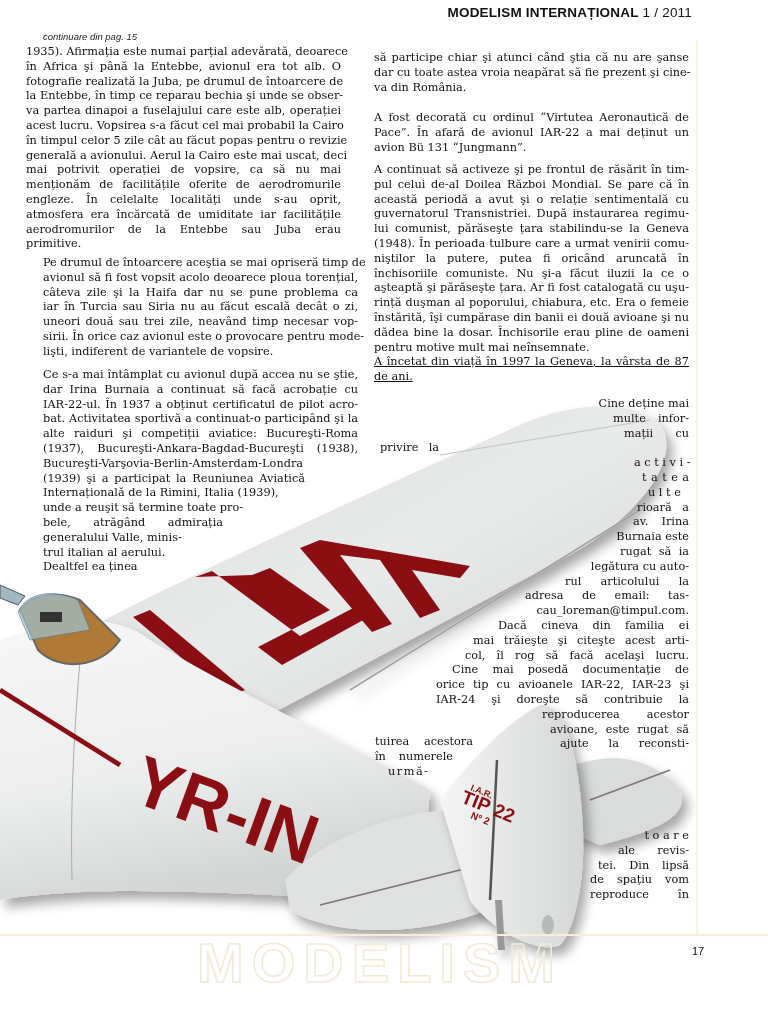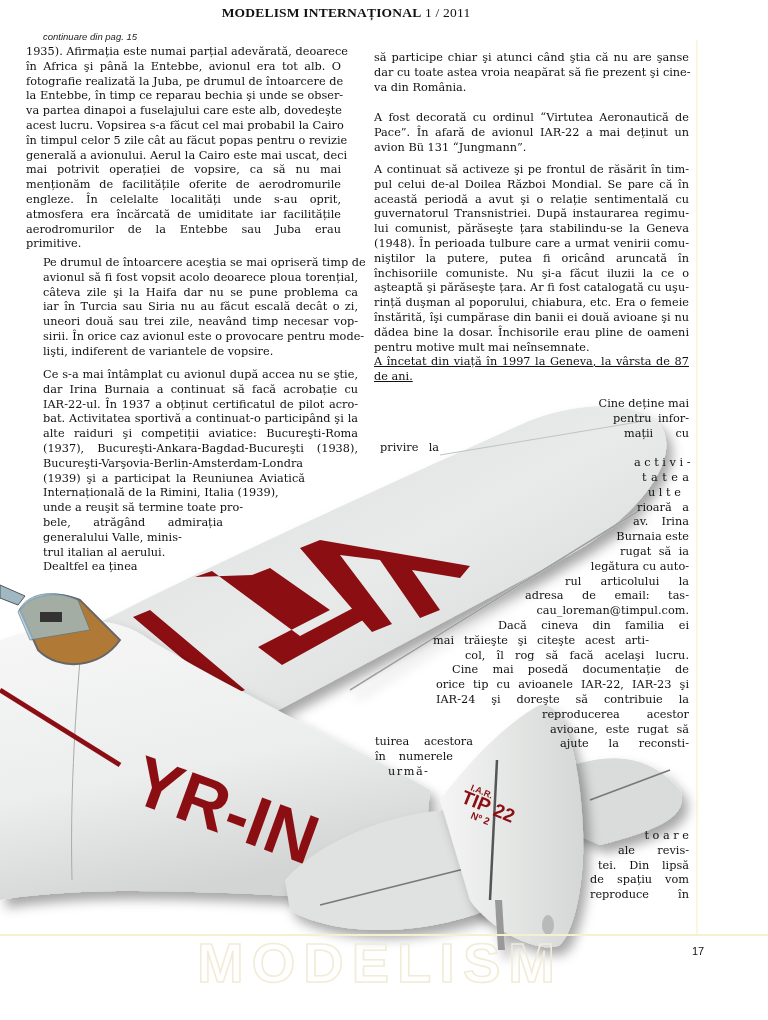--- a/index.html
+++ b/index.html
@@ -1,19 +1,19 @@
 <!DOCTYPE html>
 <html><head>
 <meta charset="utf-8">
 <style>
   * { margin:0; padding:0; box-sizing:border-box; }
   html, body { width:768px; height:1020px; background:#ffffff; overflow:hidden; }
   body { position:relative; font-family:"DejaVu Serif", serif; color:#111; }
-  .header { position:absolute; top:5px; left:0; width:692px; text-align:center;
-            font-family:Liberation Serif, serif; font-size:13.5px; letter-spacing:0.2px; }
+  .header { position:absolute; top:5px; left:0; width:692px; text-align:right;
+            font-family:Liberation Sans, sans-serif; font-size:13.5px; letter-spacing:0.2px; }
   .header b { font-weight:bold; }
   .header .issue { font-weight:normal; }
   .cont { position:absolute; top:31px; left:43px; font-family:"Liberation Sans", sans-serif;
           font-style:italic; font-size:9.5px; color:#222; }
   .rule-v { position:absolute; left:696px; top:40px; width:2px; height:895px; background:#fbf6e2; }
   .rule-h { position:absolute; left:0; top:934px; width:768px; height:2px; background:#f7efd2; }
   .pagenum { position:absolute; left:692px; top:945px; font-family:"Liberation Sans", sans-serif;
              font-size:11px; color:#111; }
   .watermark { position:absolute; left:110px; top:938px; width:540px; height:50px; }
   .art { position:absolute; left:0; top:0; width:768px; height:1020px; }
@@ -111,21 +111,21 @@
   <text x="270" y="44" text-anchor="middle" font-family="Liberation Sans, sans-serif" font-size="56" font-weight="bold" fill="none" stroke="#f1ecd7" stroke-width="1.6" letter-spacing="8">MODELISM</text>
 </svg>
 
 <div class="pagenum">17</div>
 
 <div class="txt j" style="left:26px; top:45px; width:315px;">
   <span class="ln">1935). Afirmația este numai parțial adevărată, deoarece</span>
   <span class="ln">în Africa şi până la Entebbe, avionul era tot alb. O</span>
   <span class="ln">fotografie realizată la Juba, pe drumul de întoarcere de</span>
   <span class="ln">la Entebbe, în timp ce reparau bechia şi unde se obser-</span>
-  <span class="ln">va partea dinapoi a fuselajului care este alb, dovedeşte</span>
+  <span class="ln">va partea dinapoi a fuselajului care este alb, operației</span>
   <span class="ln">acest lucru. Vopsirea s-a făcut cel mai probabil la Cairo</span>
   <span class="ln">în timpul celor 5 zile cât au făcut popas pentru o revizie</span>
   <span class="ln">generală a avionului. Aerul la Cairo este mai uscat, deci</span>
   <span class="ln">mai potrivit operației de vopsire, ca să nu mai</span>
   <span class="ln">menționăm de facilitățile oferite de aerodromurile</span>
   <span class="ln">engleze. În celelalte localități unde s-au oprit,</span>
   <span class="ln">atmosfera era încărcată de umiditate iar facilitățile</span>
   <span class="ln">aerodromurilor de la Entebbe sau Juba erau</span>
   <span class="ln l">primitive.</span>
 </div>
@@ -185,36 +185,36 @@
   <span class="ln l">pentru motive mult mai neînsemnate.</span>
 </div>
 
 <div class="txt j" style="left:374px; top:355px; width:315px;text-decoration:underline;">
   <span class="ln">A încetat din viață în 1997 la Geneva, la vârsta de 87</span>
   <span class="ln l">de ani.</span>
 </div>
 
 <div class="txt" style="left:380px; top:397px; width:309px;">
   <span class="ln r">Cine deține mai</span>
-  <span class="ln j" style="margin-left:233px; width:76px">pentru infor-</span>
+  <span class="ln j" style="margin-left:233px; width:76px">multe infor-</span>
   <span class="ln j" style="margin-left:244px; width:65px">mații cu</span>
   <span class="ln j" style="width:59px">privire la</span>
   <span class="ln j" style="margin-left:254px; width:55px">a c t i v i -</span>
   <span class="ln j" style="margin-left:262px; width:47px">t a t e a</span>
   <span class="ln l" style="margin-left:268px; width:41px">u l t e</span>
   <span class="ln j" style="margin-left:257px; width:52px">rioară a</span>
   <span class="ln j" style="margin-left:253px; width:56px">av. Irina</span>
   <span class="ln r">Burnaia este</span>
   <span class="ln j" style="margin-left:240px; width:69px">rugat să ia</span>
   <span class="ln r">legătura cu auto-</span>
   <span class="ln j" style="margin-left:185px; width:124px">rul articolului la</span>
   <span class="ln j" style="margin-left:145px; width:164px">adresa de email: tas-</span>
   <span class="ln r">cau_loreman@timpul.com.</span>
   <span class="ln j" style="margin-left:118px; width:191px">Dacă cineva din familia ei</span>
-  <span class="ln j" style="margin-left:53px; width:216px">mai trăieşte şi citeşte acest arti-</span>
+  <span class="ln j" style="margin-left:93px; width:216px">mai trăieşte şi citeşte acest arti-</span>
   <span class="ln j" style="margin-left:85px; width:224px">col, îl rog să facă acelaşi lucru.</span>
   <span class="ln j" style="margin-left:72px; width:237px">Cine mai posedă documentație de</span>
   <span class="ln j" style="margin-left:56px; width:253px">orice tip cu avioanele IAR-22, IAR-23 şi</span>
   <span class="ln j" style="margin-left:56px; width:253px">IAR-24 şi doreşte să contribuie la</span>
   <span class="ln j" style="margin-left:162px; width:147px">reproducerea acestor</span>
   <span class="ln j" style="margin-left:170px; width:139px">avioane, este rugat să</span>
   <span class="ln j" style="margin-left:180px; width:129px">ajute la reconsti-</span>
 </div>
 
 <div class="txt" style="left:375px; top:735px;">

